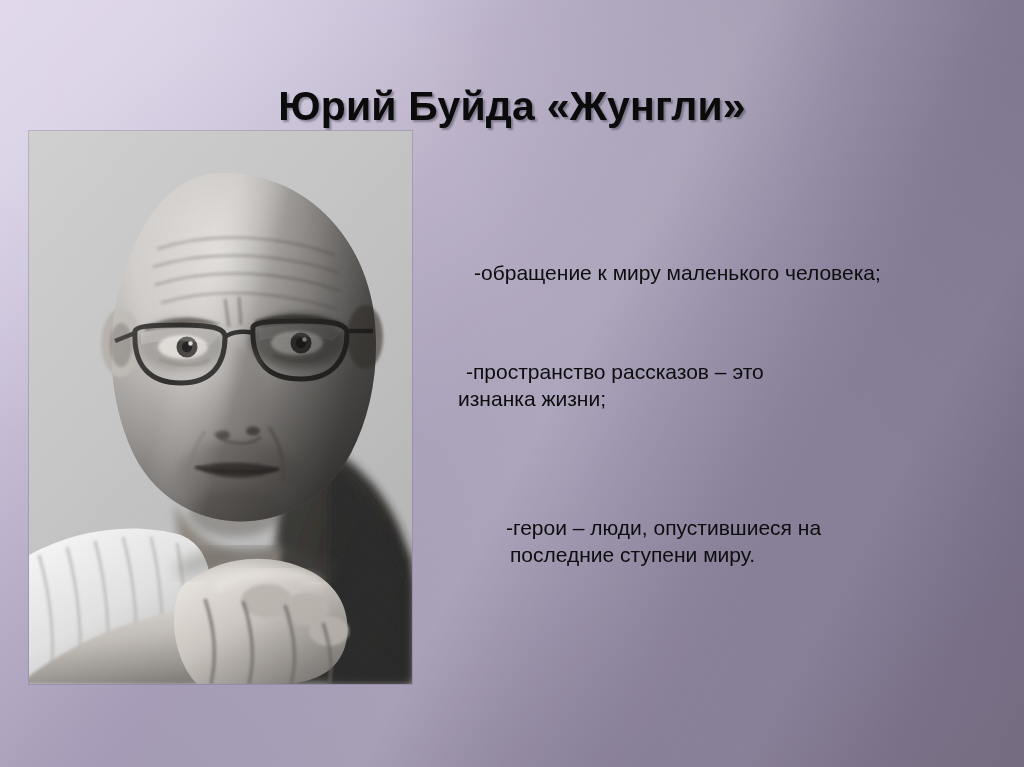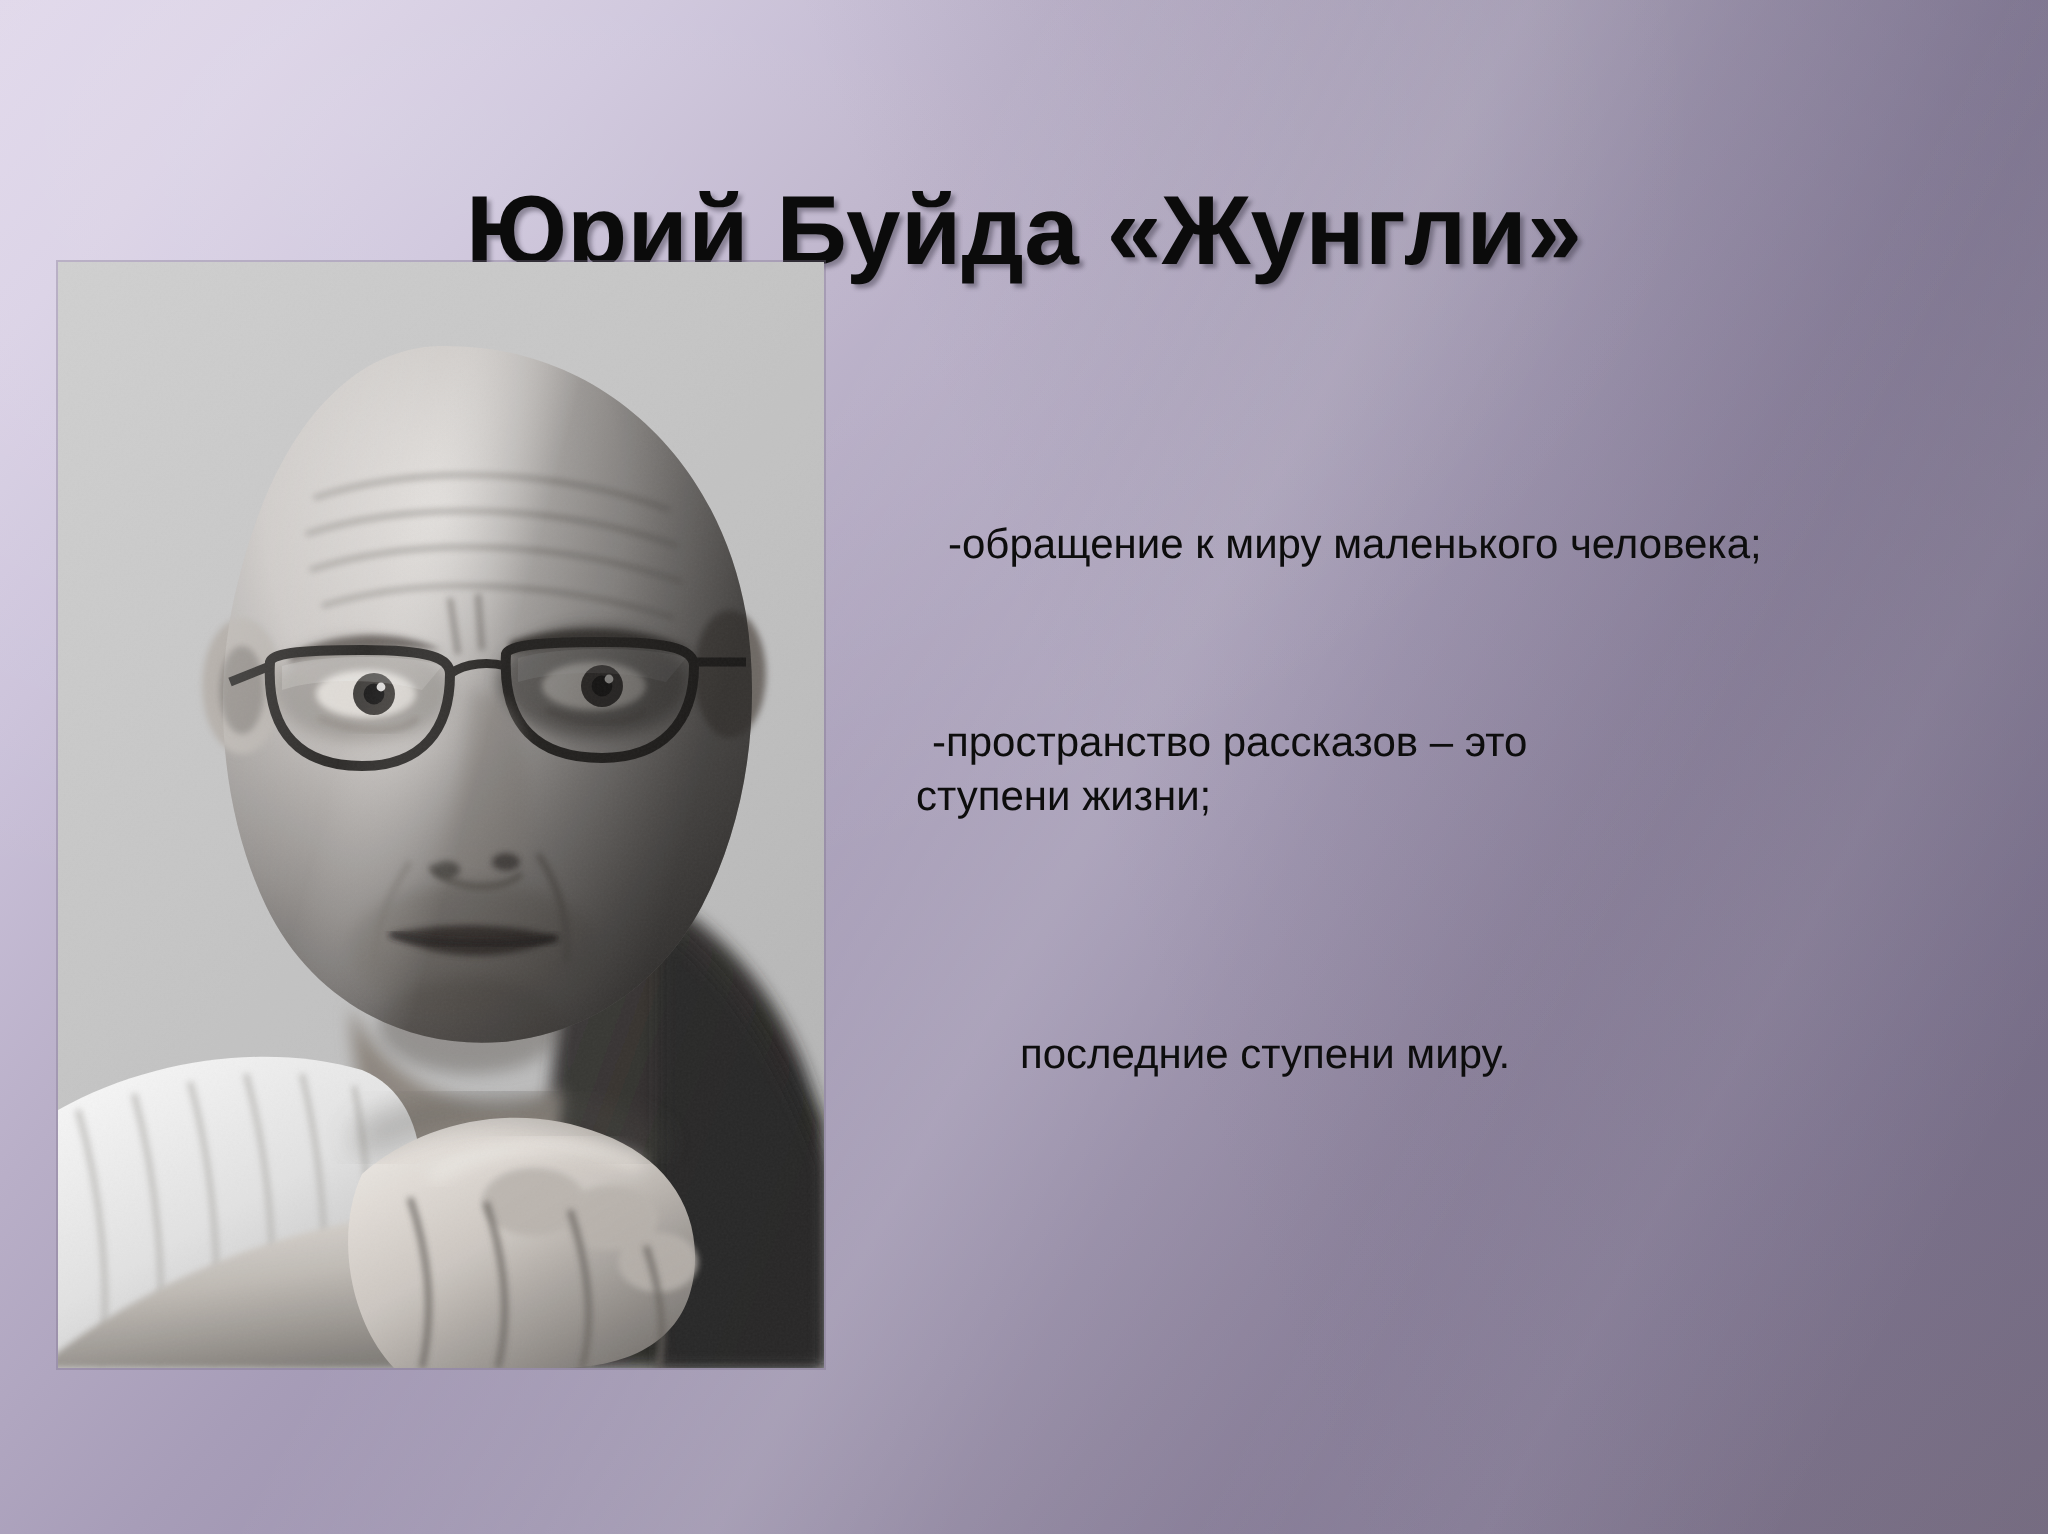--- a/index.html
+++ b/index.html
@@ -78,21 +78,21 @@
     pointer-events: none;
   }
 
   
   .title {
     position: absolute;
     left: 0;
     top: 58px;
     width: 1024px;
     text-align: center;
-    font-size: 49px;
+    font-size: 41px;
     font-weight: bold;
     line-height: 1.05;
     color: #0b0b0b;
     letter-spacing: 0.2px;
     text-shadow: 2px 2px 2px rgba(60,55,70,0.45);
     white-space: nowrap;
   }
 
   
   .photo {
@@ -332,20 +332,21 @@
       </g>
     </svg>
   </div>
 
   <div class="bullets">
     <p class="bullet b1">
       <span>-обращение к миру маленького человека;</span>
     </p>
     <p class="bullet b2">
       <span>-пространство рассказов – это</span>
-      <span class="cont">ступени жизни;</span>
+      <span class="cont">изнанка жизни;</span>
     </p>
     <p class="bullet b3">
+      <span>-герои – люди, опустившиеся на</span>
       <span class="cont">последние ступени миру.</span>
     </p>
   </div>
 
 </div>
 
 </body></html>

